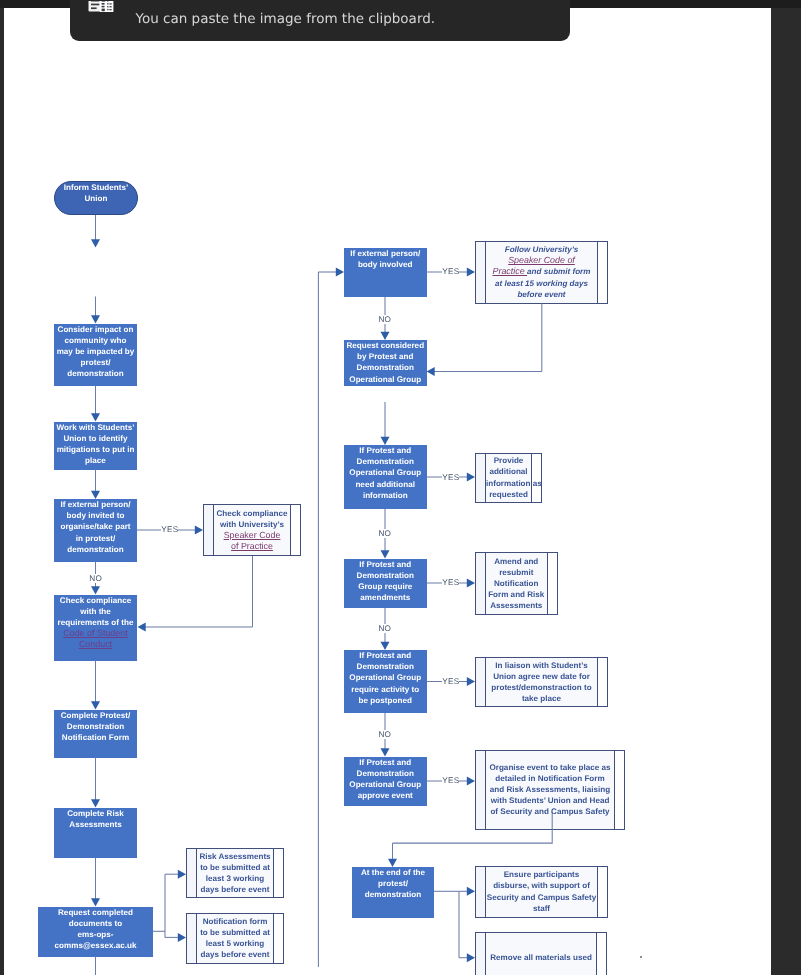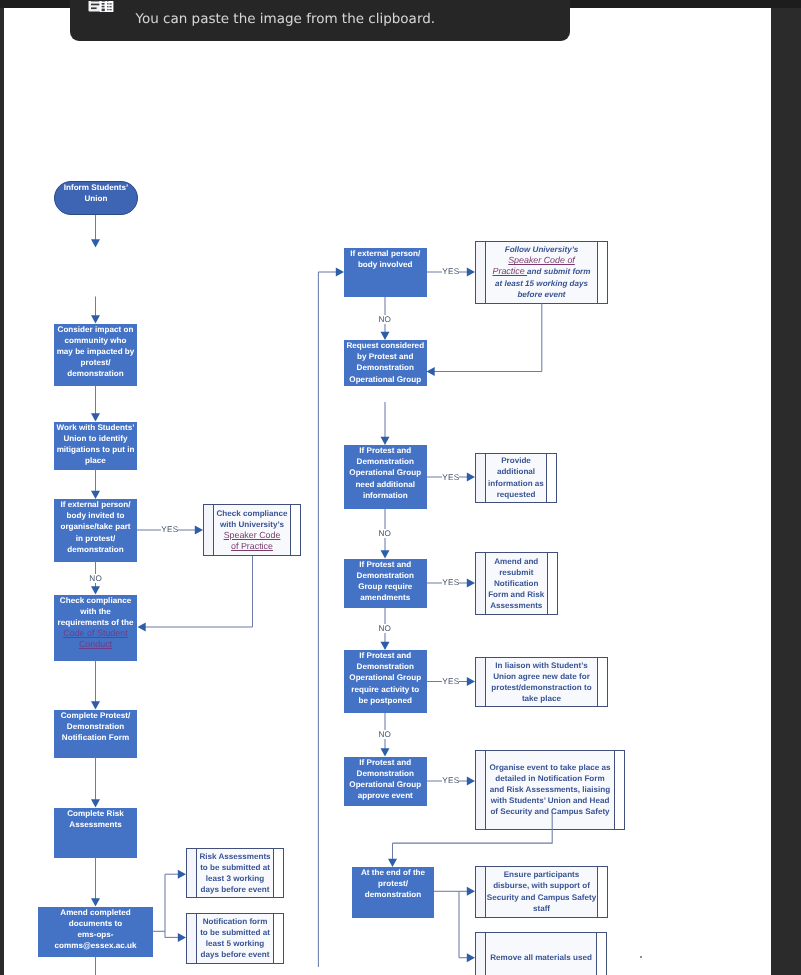--- a/index.html
+++ b/index.html
@@ -68,21 +68,21 @@
 <div class="node" style="left:54px;top:709.5px;width:83px;height:48px;">
       <div>Complete Protest/</div>
       <div>Demonstration</div>
       <div>Notification Form</div>
     </div>
 <div class="node" style="left:54px;top:807.5px;width:83px;height:50px;">
       <div>Complete Risk</div>
       <div>Assessments</div>
     </div>
 <div class="node" style="left:38px;top:906.5px;width:115px;height:50px;">
-      <div>Amend completed</div>
+      <div>Request completed</div>
       <div>documents to</div>
       <div>ems-ops-</div>
       <div>comms@essex.ac.uk</div>
     </div>
 <div class="note fillbg" style="left:203px;top:504px;width:98px;height:52px;">
       <div class="bar-l"></div>
       <div class="bar-r"></div>
       <div class="body">
         <div>Check compliance</div>
         <div>with University’s</div>
@@ -155,21 +155,21 @@
       <div class="bar-l"></div>
       <div class="bar-r"></div>
       <div class="body">
         <div><span>Follow University’s</span></div>
         <div><span class="lnk">Speaker Code of</span></div>
         <div><span class="lnk">Practice </span><span> and submit form</span></div>
         <div><span>at least 15 working days</span></div>
         <div><span>before event</span></div>
       </div>
     </div>
-<div class="note fillbg" style="left:475px;top:452.5px;width:82px;height:50px;">
+<div class="note fillbg" style="left:475px;top:452.5px;width:67px;height:50px;">
       <div class="bar-l"></div>
       <div class="bar-r"></div>
       <div class="body">
         <div>Provide</div>
         <div>additional</div>
         <div>information as</div>
         <div>requested</div>
       </div>
     </div>
 <div class="note fillbg" style="left:475px;top:551.5px;width:82.5px;height:63.5px;">

